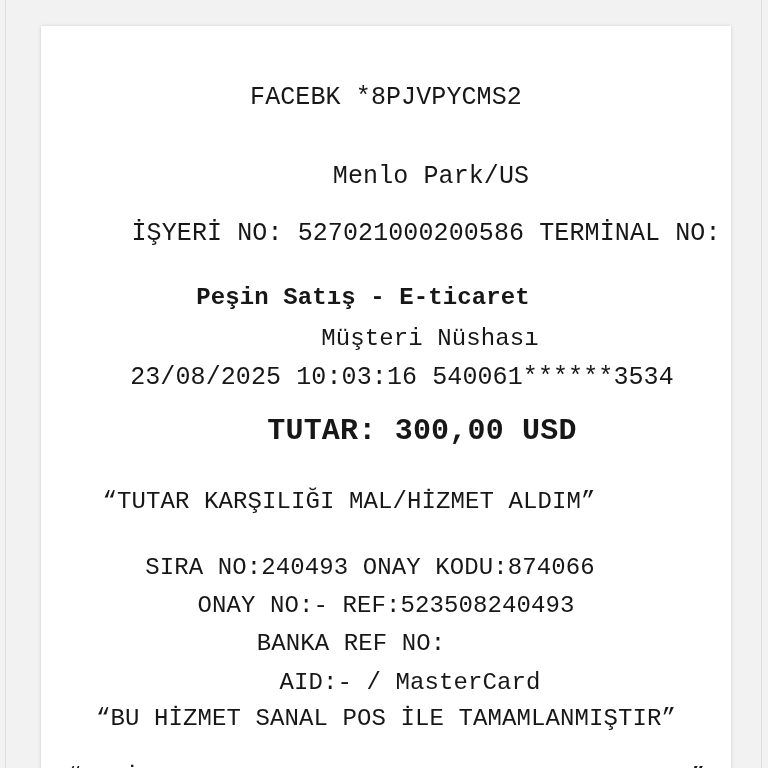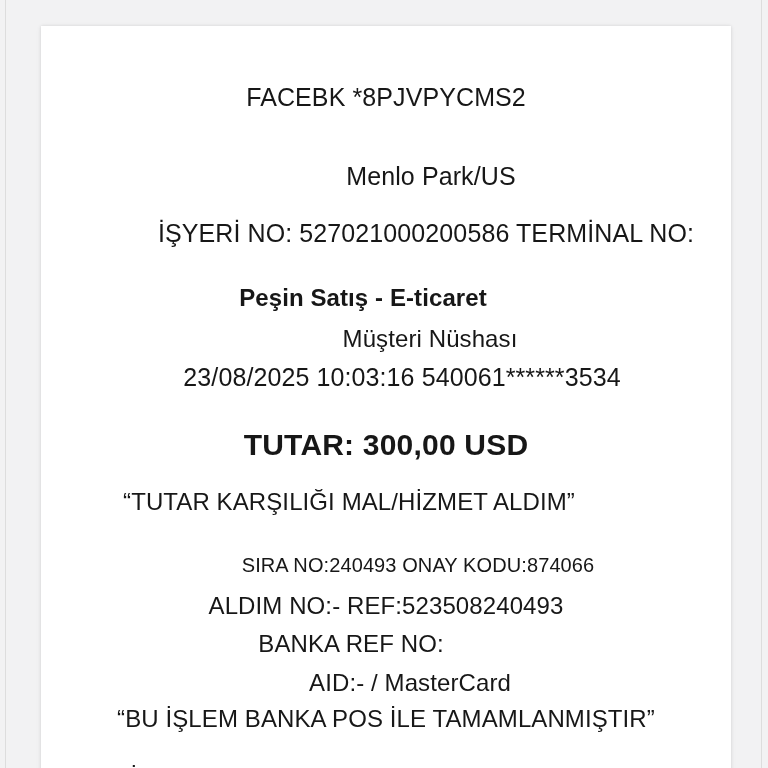--- a/index.html
+++ b/index.html
@@ -51,32 +51,33 @@
     left: 0;
     top: 0;
     width: 690px;
     color: #171717;
     text-align: center;
   }
 
   .line {
     white-space: nowrap;
     letter-spacing: 0.1px;
+    font-family: Liberation Mono, monospace;
   }
 
   
   .l-merchant   { position: absolute; top: 57px;  width: 690px; font-size: 25px; }
   .l-location   { position: absolute; top: 136px; width: 684px; font-size: 25px; padding-left: 48px; }
   .l-merchantno { position: absolute; top: 193px; width: 690px; font-size: 25px; padding-left: 40px; }
   .l-saletype   { position: absolute; top: 258px; width: 644px; font-size: 24px; font-weight: bold; }
   .l-copy       { position: absolute; top: 299px; width: 690px; font-size: 24px; padding-left: 44px; }
   .l-datecard   { position: absolute; top: 337px; width: 690px; font-size: 25px; padding-left: 16px; }
-  .l-amount     { position: absolute; top: 402px; width: 690px; font-size: 30px; font-weight: bold; letter-spacing: 0.2px; }
+  .l-amount     { position: absolute; top: 388px; width: 690px; font-size: 30px; font-weight: bold; letter-spacing: 0.2px; padding-left: 36px; }
   .l-declare    { position: absolute; top: 462px; width: 616px; font-size: 24px; }
-  .l-seqno      { position: absolute; top: 528px; width: 658px; font-size: 20px; margin-left: 48px; }
+  .l-seqno      { position: absolute; top: 528px; width: 658px; font-size: 24px; }
   .l-groupref   { position: absolute; top: 566px; width: 690px; font-size: 24px; }
   .l-bankref    { position: absolute; top: 604px; width: 620px; font-size: 24px; }
   .l-aid        { position: absolute; top: 643px; width: 690px; font-size: 24px; margin-left: 24px; }
   .l-virtualpos { position: absolute; top: 679px; width: 690px; font-size: 24px; }
   .l-otherbank  { position: absolute; top: 738px; width: 690px; font-size: 24px; }
 </style>
 </head>
 <body>
 
 <div class="page-backdrop"></div>
@@ -97,24 +98,24 @@
     <div class="line l-copy">Müşteri Nüshası</div>
 
     <div class="line l-datecard">23/08/2025 10:03:16   540061******3534</div>
 
     <div class="line l-amount">TUTAR: 300,00 USD</div>
 
     <div class="line l-declare">“TUTAR KARŞILIĞI MAL/HİZMET ALDIM”</div>
 
     <div class="line l-seqno">SIRA NO:240493 ONAY KODU:874066</div>
 
-    <div class="line l-groupref">ALDIM NO:-  REF:523508240493</div>
+    <div class="line l-groupref">ONAY NO:-  REF:523508240493</div>
 
     <div class="line l-bankref">BANKA REF NO:</div>
 
     <div class="line l-aid">AID:- / MasterCard</div>
 
-    <div class="line l-virtualpos">“BU İŞLEM BANKA POS İLE TAMAMLANMIŞTIR”</div>
+    <div class="line l-virtualpos">“BU HİZMET SANAL POS İLE TAMAMLANMIŞTIR”</div>
 
     <div class="line l-otherbank">“BU İŞLEM BAŞKA BANKA POSUNDAN YAPILMIŞTIR.”</div>
 
   </div>
 </div>
 
 </body></html>

